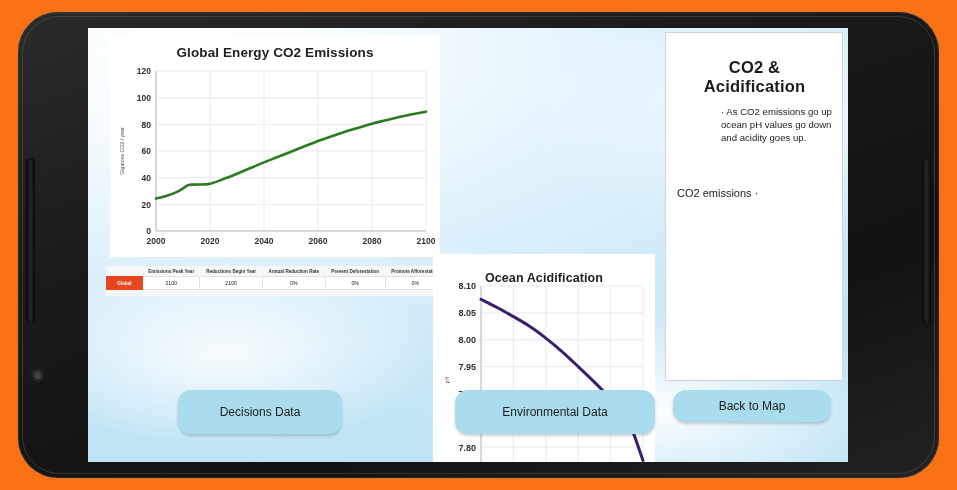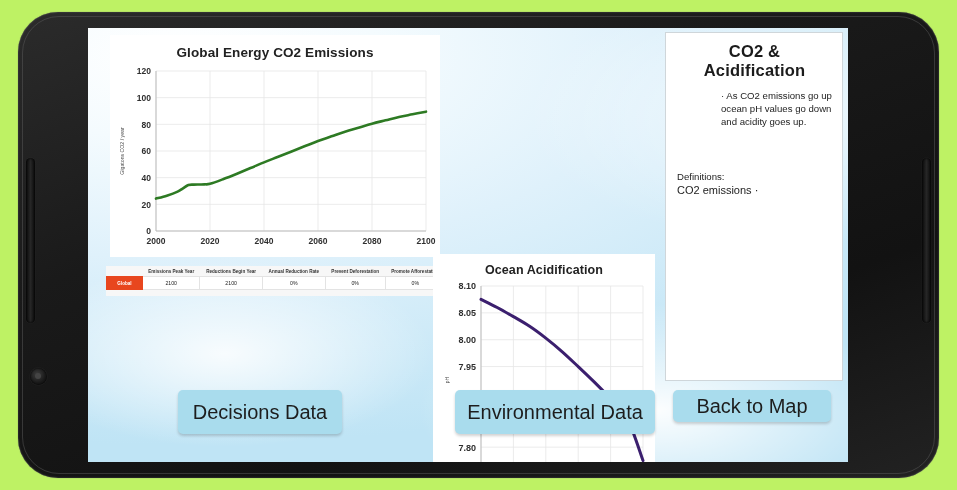--- a/index.html
+++ b/index.html
@@ -6,21 +6,21 @@
   html, body {
     width: 957px; height: 490px;
     background: #000;
     font-family: "Liberation Sans", sans-serif;
     overflow: hidden;
   }
 
   
   #device {
     position: absolute; left: 0; top: 0; width: 957px; height: 490px;
-    background: #bef264;
+    background: #f97316;
   }
   .bezel {
     position: absolute; left: 18px; top: 12px; width: 921px; height: 466px;
     border-radius: 40px;
     background: linear-gradient(160deg, #2b2b2b 0%, #1a1a1a 35%, #121212 70%, #222 100%);
     box-shadow: inset 0 0 2px #555, 0 0 1px #666;
   }
   .bezel-inner-edge {
     position: absolute; left: 22px; top: 16px; width: 913px; height: 458px;
     border-radius: 37px;
@@ -76,21 +76,21 @@
   
   #info-panel { left: 577px; top: 4px; width: 178px; height: 349px;
                 border: 1px solid #cfd6da; }
 
   
   .chart-title {
     text-align: center; font-size: 13.5px; font-weight: 700; color: #222;
     letter-spacing: .1px;
   }
   #emissions-panel .chart-title { padding-top: 10px; }
-  #acid-panel .chart-title { padding-top: 9px; font-size: 12.5px; }
+  #acid-panel .chart-title { padding-top: 17px; font-size: 12.5px; }
 
   .plot-wrap { position: relative; }
   #emissions-plot { position:absolute; left:0; top:28px; width:330px; height:190px; }
   #acid-plot { position:absolute; left:0; top:24px; width:222px; height:218px; }
 
   
   #decisions-table { width:100%; border-collapse: collapse; font-size: 4.6px; }
   #decisions-table th {
     font-weight:700; color:#333; padding:3px 1px 2px; text-align:center;
     background:#f7f7f7; white-space:nowrap;
@@ -99,37 +99,37 @@
     text-align:center; padding:3px 1px; color:#222; background:#fff;
     border:1px solid #e3e3e3; font-size:5.2px;
   }
   #decisions-table td.rowhdr {
     background:#e8461e; color:#fff; font-weight:700; border:1px solid #e8461e;
     font-size:4.6px; width:36px;
   }
   #decisions-table th.corner { background:#f7f7f7; border:none; }
 
   
-  #info-panel .info-inner { padding: 9px 10px 0 11px; }
+  #info-panel .info-inner { padding: 25px 10px 0 11px; }
   .info-title {
     font-size: 16.5px; font-weight: 700; color:#1b1b1b; text-align:center;
     margin-bottom: 9px; letter-spacing:.2px;
   }
   .info-para {
     font-size: 9.6px; color:#232323; line-height: 1.38; margin-bottom: 13px; margin-left: 44px;
   }
   .info-defs-head { font-size: 9.6px; color:#232323; line-height:1.38; }
   .info-def-line  { font-size: 11px; color:#232323; line-height:1.38; }
   .spacer-lg { height: 28px; }
 
   
   .btn {
-    position: absolute; background: #a9dced; border-radius: 5px;
+    position: absolute; background: #a9dced; border-radius: 13px;
     display:flex; align-items:center; justify-content:center;
-    color:#1d1d1d; font-size:20px; font-weight:400;
+    color:#1d1d1d; font-size:12px; font-weight:400;
     box-shadow: 0 2px 3px rgba(0,0,0,.18);
     cursor: pointer; user-select:none;
   }
   #btn-decisions { left: 90px;  top: 362px; width: 164px; height: 44px; }
   #btn-environmental { left: 367px; top: 362px; width: 200px; height: 44px; }
   #btn-back { left: 585px; top: 362px; width: 158px; height: 32px; }
 </style>
 </head>
 <body>
 
@@ -246,21 +246,20 @@
             <path d="M48.00,21.43 C50.70,22.77 58.80,26.62 64.20,29.49 C69.60,32.35 75.00,35.48 80.40,38.62 C85.80,41.75 91.20,44.70 96.60,48.29 C102.00,51.87 107.40,55.90 112.80,60.10 C118.20,64.31 123.60,68.79 129.00,73.53 C134.40,78.28 139.80,83.47 145.20,88.57 C150.60,93.67 156.00,98.78 161.40,104.15 C166.80,109.52 172.20,114.98 177.60,120.80 C183.00,126.62 188.40,128.77 193.80,139.06 C199.20,149.36 207.30,175.32 210.00,182.57" fill="none" stroke="#3b1f6e" stroke-width="3" stroke-linecap="round" stroke-linejoin="round"></path>
           </svg>
       </div>
     </div>
 
     <div class="panel" id="info-panel">
       <div class="info-inner">
         <div class="info-title">CO2 &amp; Acidification</div>
         <div class="info-para">· As CO2 emissions go up ocean pH values go down and acidity goes up.</div>
         <div class="spacer-lg"></div>
-        <div class="info-defs-head">Definitions:</div>
         <div class="info-def-line">CO2 emissions ·</div>
         <div class="spacer-lg"></div>
       </div>
     </div>
 
     <div class="btn" id="btn-decisions">Decisions Data</div>
     <div class="btn" id="btn-environmental">Environmental Data</div>
     <div class="btn" id="btn-back">Back to Map</div>
   </div>
 </div>

